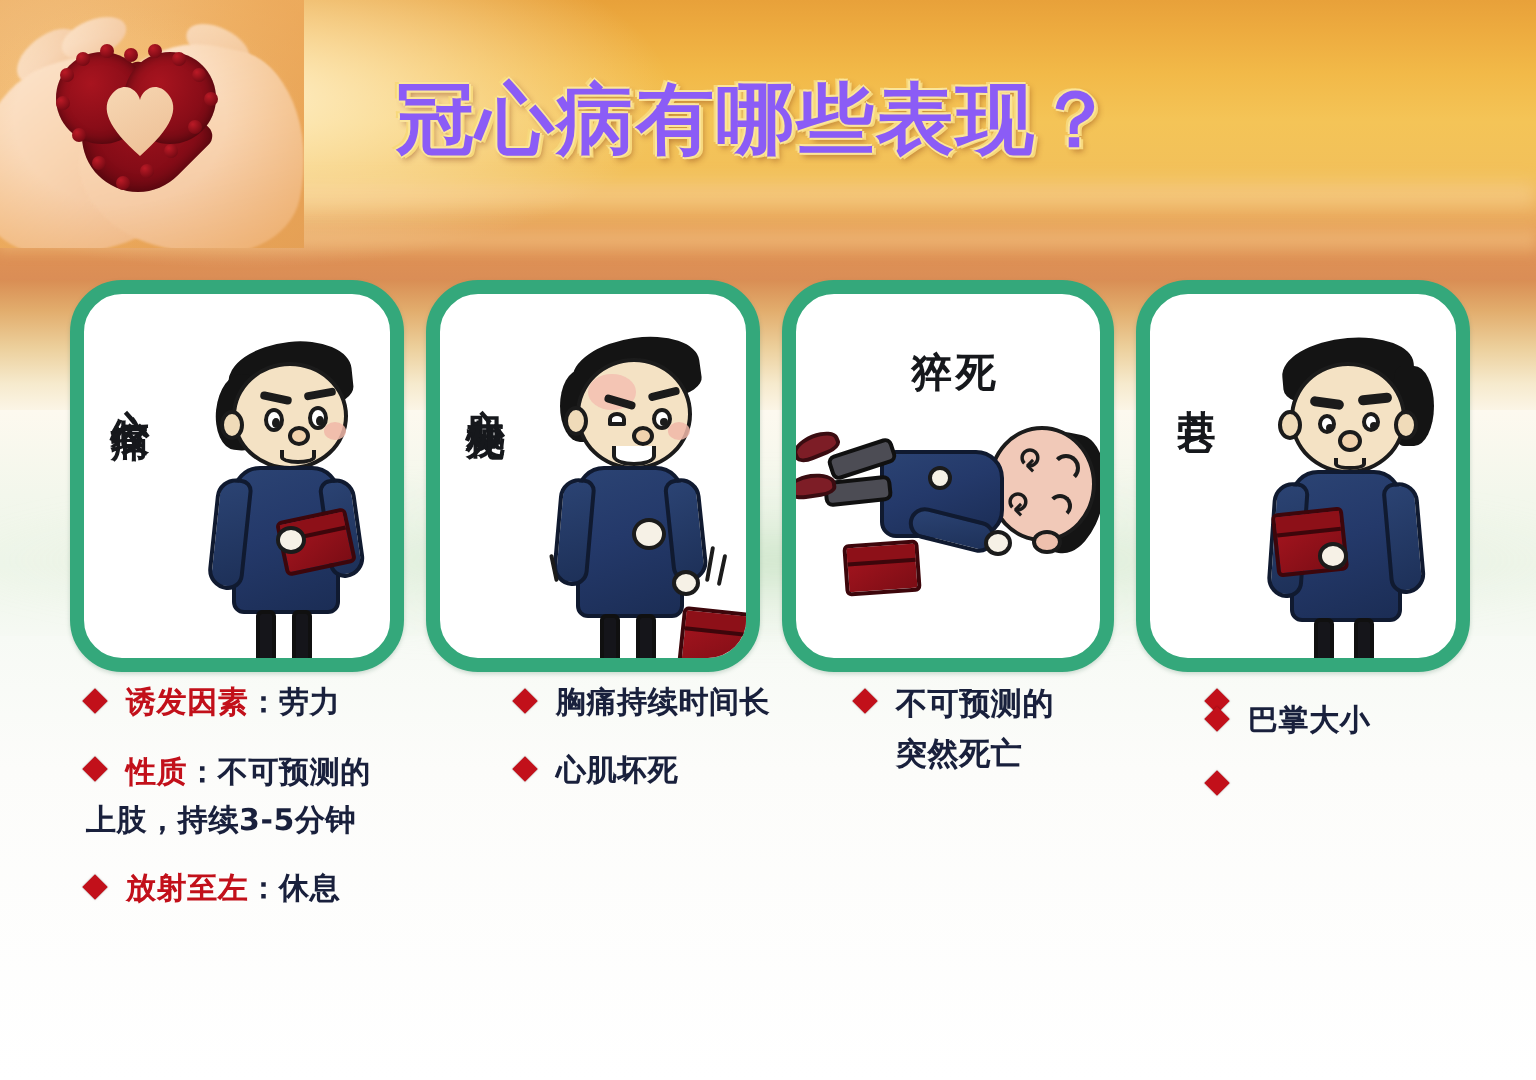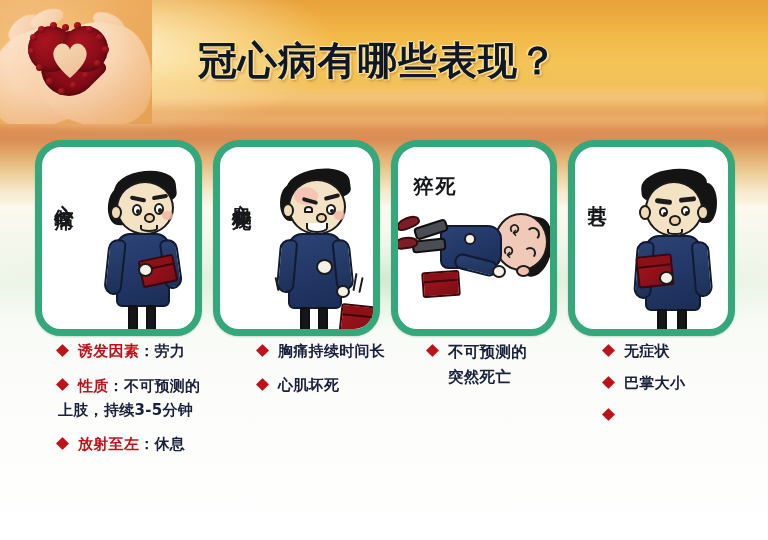--- a/index.html
+++ b/index.html
@@ -116,21 +116,21 @@
   }
 
   
   #page-title {
     position:absolute; left:198px; top:33px; width:380px; height:56px;
     line-height:56px;
     font-family:"DejaVu Sans", sans-serif;
     font-weight:bold;
     font-size:39px;
     letter-spacing:1px;
-    color:#0f172a;
+    color:#8b5cf6;
     text-shadow:
       1px 0 0 #fbe59a, -1px 0 0 #fbe59a, 0 1px 0 #fbe59a, 0 -1px 0 #fbe59a,
       2px 1px 0 #f7d87c, -2px -1px 0 #f7d87c,
       2px 2px 3px rgba(120,40,10,.45);
     white-space:nowrap;
   }
 
   
   #cards-row {
     position:absolute; left:35px; top:140px; width:700px; height:196px;
@@ -146,22 +146,22 @@
   }
   .card-label-v {
     position:absolute; left:9px; top:42px; width:26px;
     font-family:"DejaVu Sans", sans-serif;
     font-weight:bold; font-size:19px; line-height:25px;
     color:#16181c;
     writing-mode:vertical-rl; text-orientation:upright;
     letter-spacing:3px;
   }
   .card-label-h {
-    position:absolute; left:16px; top:26px; width:100%;
-    text-align:left;
+    position:absolute; left:4px; top:26px; width:100%;
+    text-align:center;
     font-family:"DejaVu Sans", sans-serif;
     font-weight:bold; font-size:20px;
     color:#16181c; letter-spacing:2px;
   }
 
   
   .man { position:absolute; }
   .m-hair {
     position:absolute; background:#141414; border-radius:50% 50% 42% 46%;
   }
@@ -210,21 +210,21 @@
     position:absolute; background:#f0b7a8; border-radius:50%;
     opacity:.85;
   }
   .m-streak { position:absolute; background:#1b1b1b; border-radius:2px; }
 
   
   #bullets {
     position:absolute; left:0; top:340px; width:768px; height:190px;
   }
   .bcol { position:absolute; top:0; }
-  .bcol.c1 { left:58px;  width:205px; }
+  .bcol.c1 { left:43px;  width:205px; }
   .bcol.c2 { left:258px; width:170px; }
   .bcol.c3 { left:428px; width:165px; }
   .bcol.c4 { left:604px; width:150px; }
 
   .bitem { position:relative; padding-left:20px; margin-bottom:11px; }
   .bitem .dia {
     position:absolute; left:0; top:6px; width:9px; height:9px;
     background:#c2101a; transform:rotate(45deg);
     box-shadow:0 0 1px rgba(0,0,0,.35);
   }
@@ -451,21 +451,20 @@
     <div class="bitem">
       <span class="dia"></span>
       <div class="btext">不可预测的</div>
       <div class="btext">突然死亡</div>
     </div>
   </div>
 
   <div class="bcol c4">
     <div class="bitem">
       <span class="dia"></span>
-      <div class="btext">无症状</div>
     </div>
     <div class="bitem">
       <span class="dia"></span>
       <div class="btext">巴掌大小</div>
     </div>
     <div class="bitem">
       <span class="dia"></span>
     </div>
   </div>
 </div>

